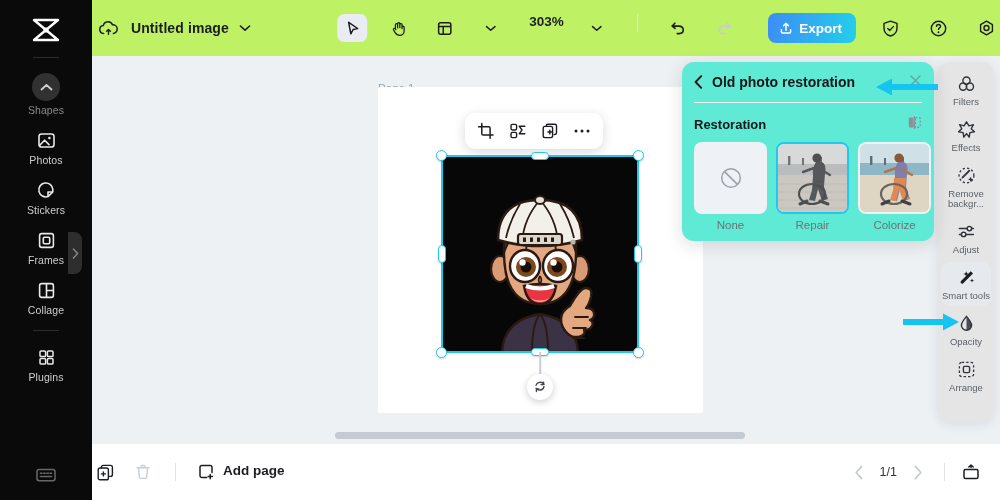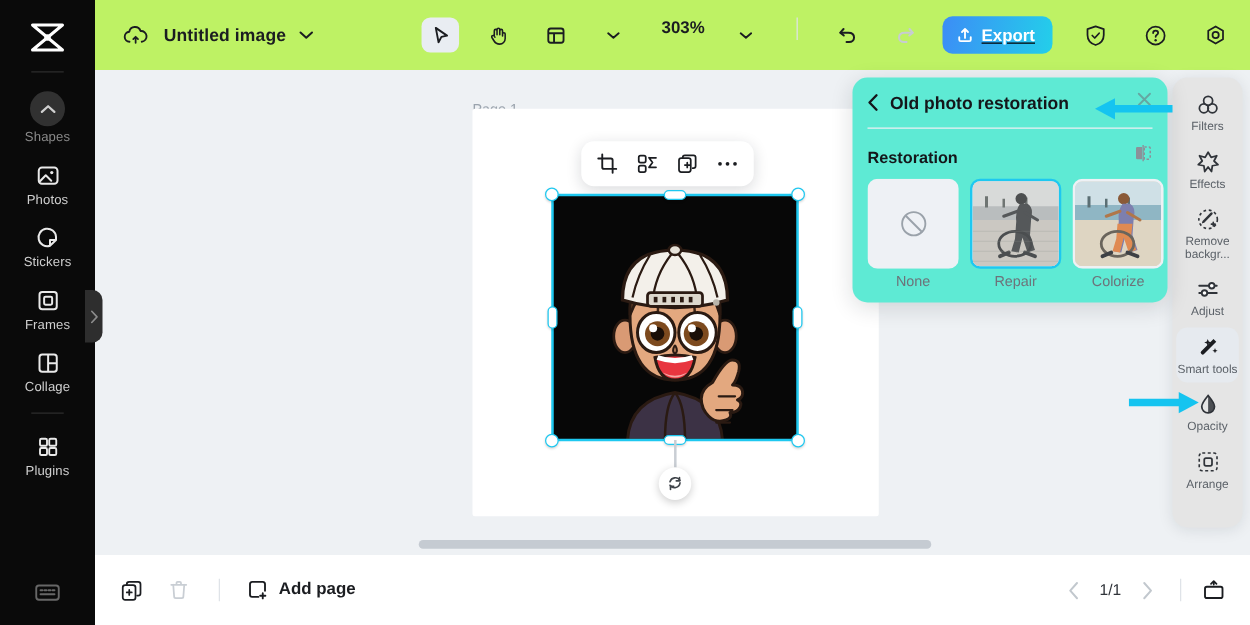--- a/index.html
+++ b/index.html
@@ -7,21 +7,21 @@
   body {
     font-family: "Liberation Sans", sans-serif;
     background: #ffffff;
     position: relative;
     -webkit-font-smoothing: antialiased;
   }
   .app { position: absolute; inset: 0; }
 
   
   .rail {
-    position: absolute; left: 0; top: 0; width: 76px; height: 500px;
+    position: absolute; left: 0; top: 0; width: 92px; height: 500px;
     background: #0a0a0a; z-index: 40;
     display: flex; flex-direction: column; align-items: center;
   }
   .rail-logo { margin-top: 13px; width: 40px; height: 34px; display:flex; align-items:center; justify-content:center; }
   .rail-div { width: 26px; height: 1px; background: #2c2c2c; margin: 10px 0 6px; }
   .rail-item {
     width: 62px; padding: 7px 0 4px; display: flex; flex-direction: column;
     align-items: center; gap: 3px; cursor: pointer; margin-top: 2px;
   }
   .rail-item .ic { width: 22px; height: 22px; display:flex; align-items:center; justify-content:center; }
@@ -53,21 +53,21 @@
     display: flex; align-items: flex-start; gap: 16px;
   }
   .tool-btn {
     width: 30px; height: 28px; border-radius: 7px; display: flex;
     align-items: center; justify-content: center; cursor: pointer;
   }
   .tool-btn.active { background: #e9edf2; }
   .zoom-val { font-size: 13.5px; font-weight: 700; color: #1b1d21; padding: 0 2px 0 8px; }
   .vdiv { width: 1px; height: 18px; background: #dfe3e8; margin: 0 9px; }
   .topbar-right {
-    margin-left: auto; display: flex; align-items: center; gap: 20px; padding-right: 14px; text-decoration: underline;
+    margin-left: auto; display: flex; align-items: center; gap: 20px; 
   }
   .export-btn {
     display: flex; align-items: center; gap: 6px; height: 30px; padding: 0 14px 0 11px;
     border-radius: 8px; background: linear-gradient(100deg, #3c8df6 0%, #23cfea 100%);
     color: #fff; font-size: 13.5px; font-weight: 700; cursor: pointer; border: none;
   }
   .round-ic { width: 28px; height: 28px; display: flex; align-items:center; justify-content:center; cursor:pointer; }
 
   
   .canvas-area {

